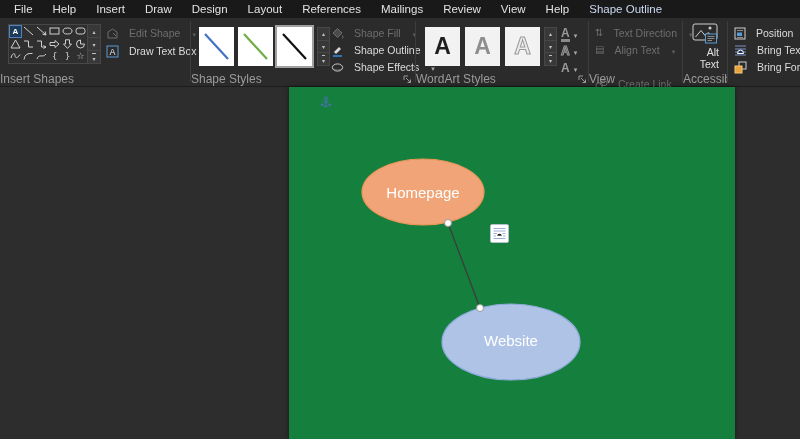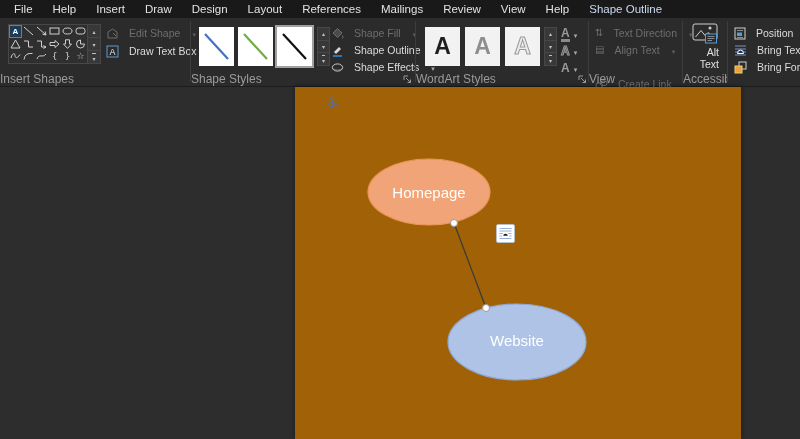--- a/index.html
+++ b/index.html
@@ -49,21 +49,21 @@
   .wabtn .ag{font-size:12px;font-weight:700;color:#9a9a9a;line-height:1}
   .ag.bar{border-bottom:3px solid #8a8a8a}
   .ag.outl{color:#2b2b2b;-webkit-text-stroke:1px #9a9a9a}
 
   
   .altbtn{position:absolute;left:2px;top:5px;width:40px;height:48px;display:flex;flex-direction:column;align-items:center;gap:2px}
   .altbtn .lbl{font-size:10.5px;color:#e0e0e0;text-align:right;width:28px;line-height:1.15}
 
   
   .doc{position:absolute;top:87px;left:0;width:800px;height:352px;background:#2d2d2d}
-  .page{position:absolute;left:295px;top:0;width:446px;height:352px;background:#a16207;box-shadow:0 0 5px rgba(0,0,0,.45)}
+  .page{position:absolute;left:289px;top:0;width:446px;height:352px;background:#15803d;box-shadow:0 0 5px rgba(0,0,0,.45)}
   .canvas{position:absolute;left:0;top:0}
   .anchor{position:absolute;left:31px;top:9px}
   .layoutbtn{position:absolute;left:201px;top:137px;width:19px;height:19px;background:#fff;border:1px solid #b5bfce;border-radius:2px;display:flex;align-items:center;justify-content:center}
 </style>
 </head>
 <body>
 
 <div class="app">
 
   <div class="menubar">

